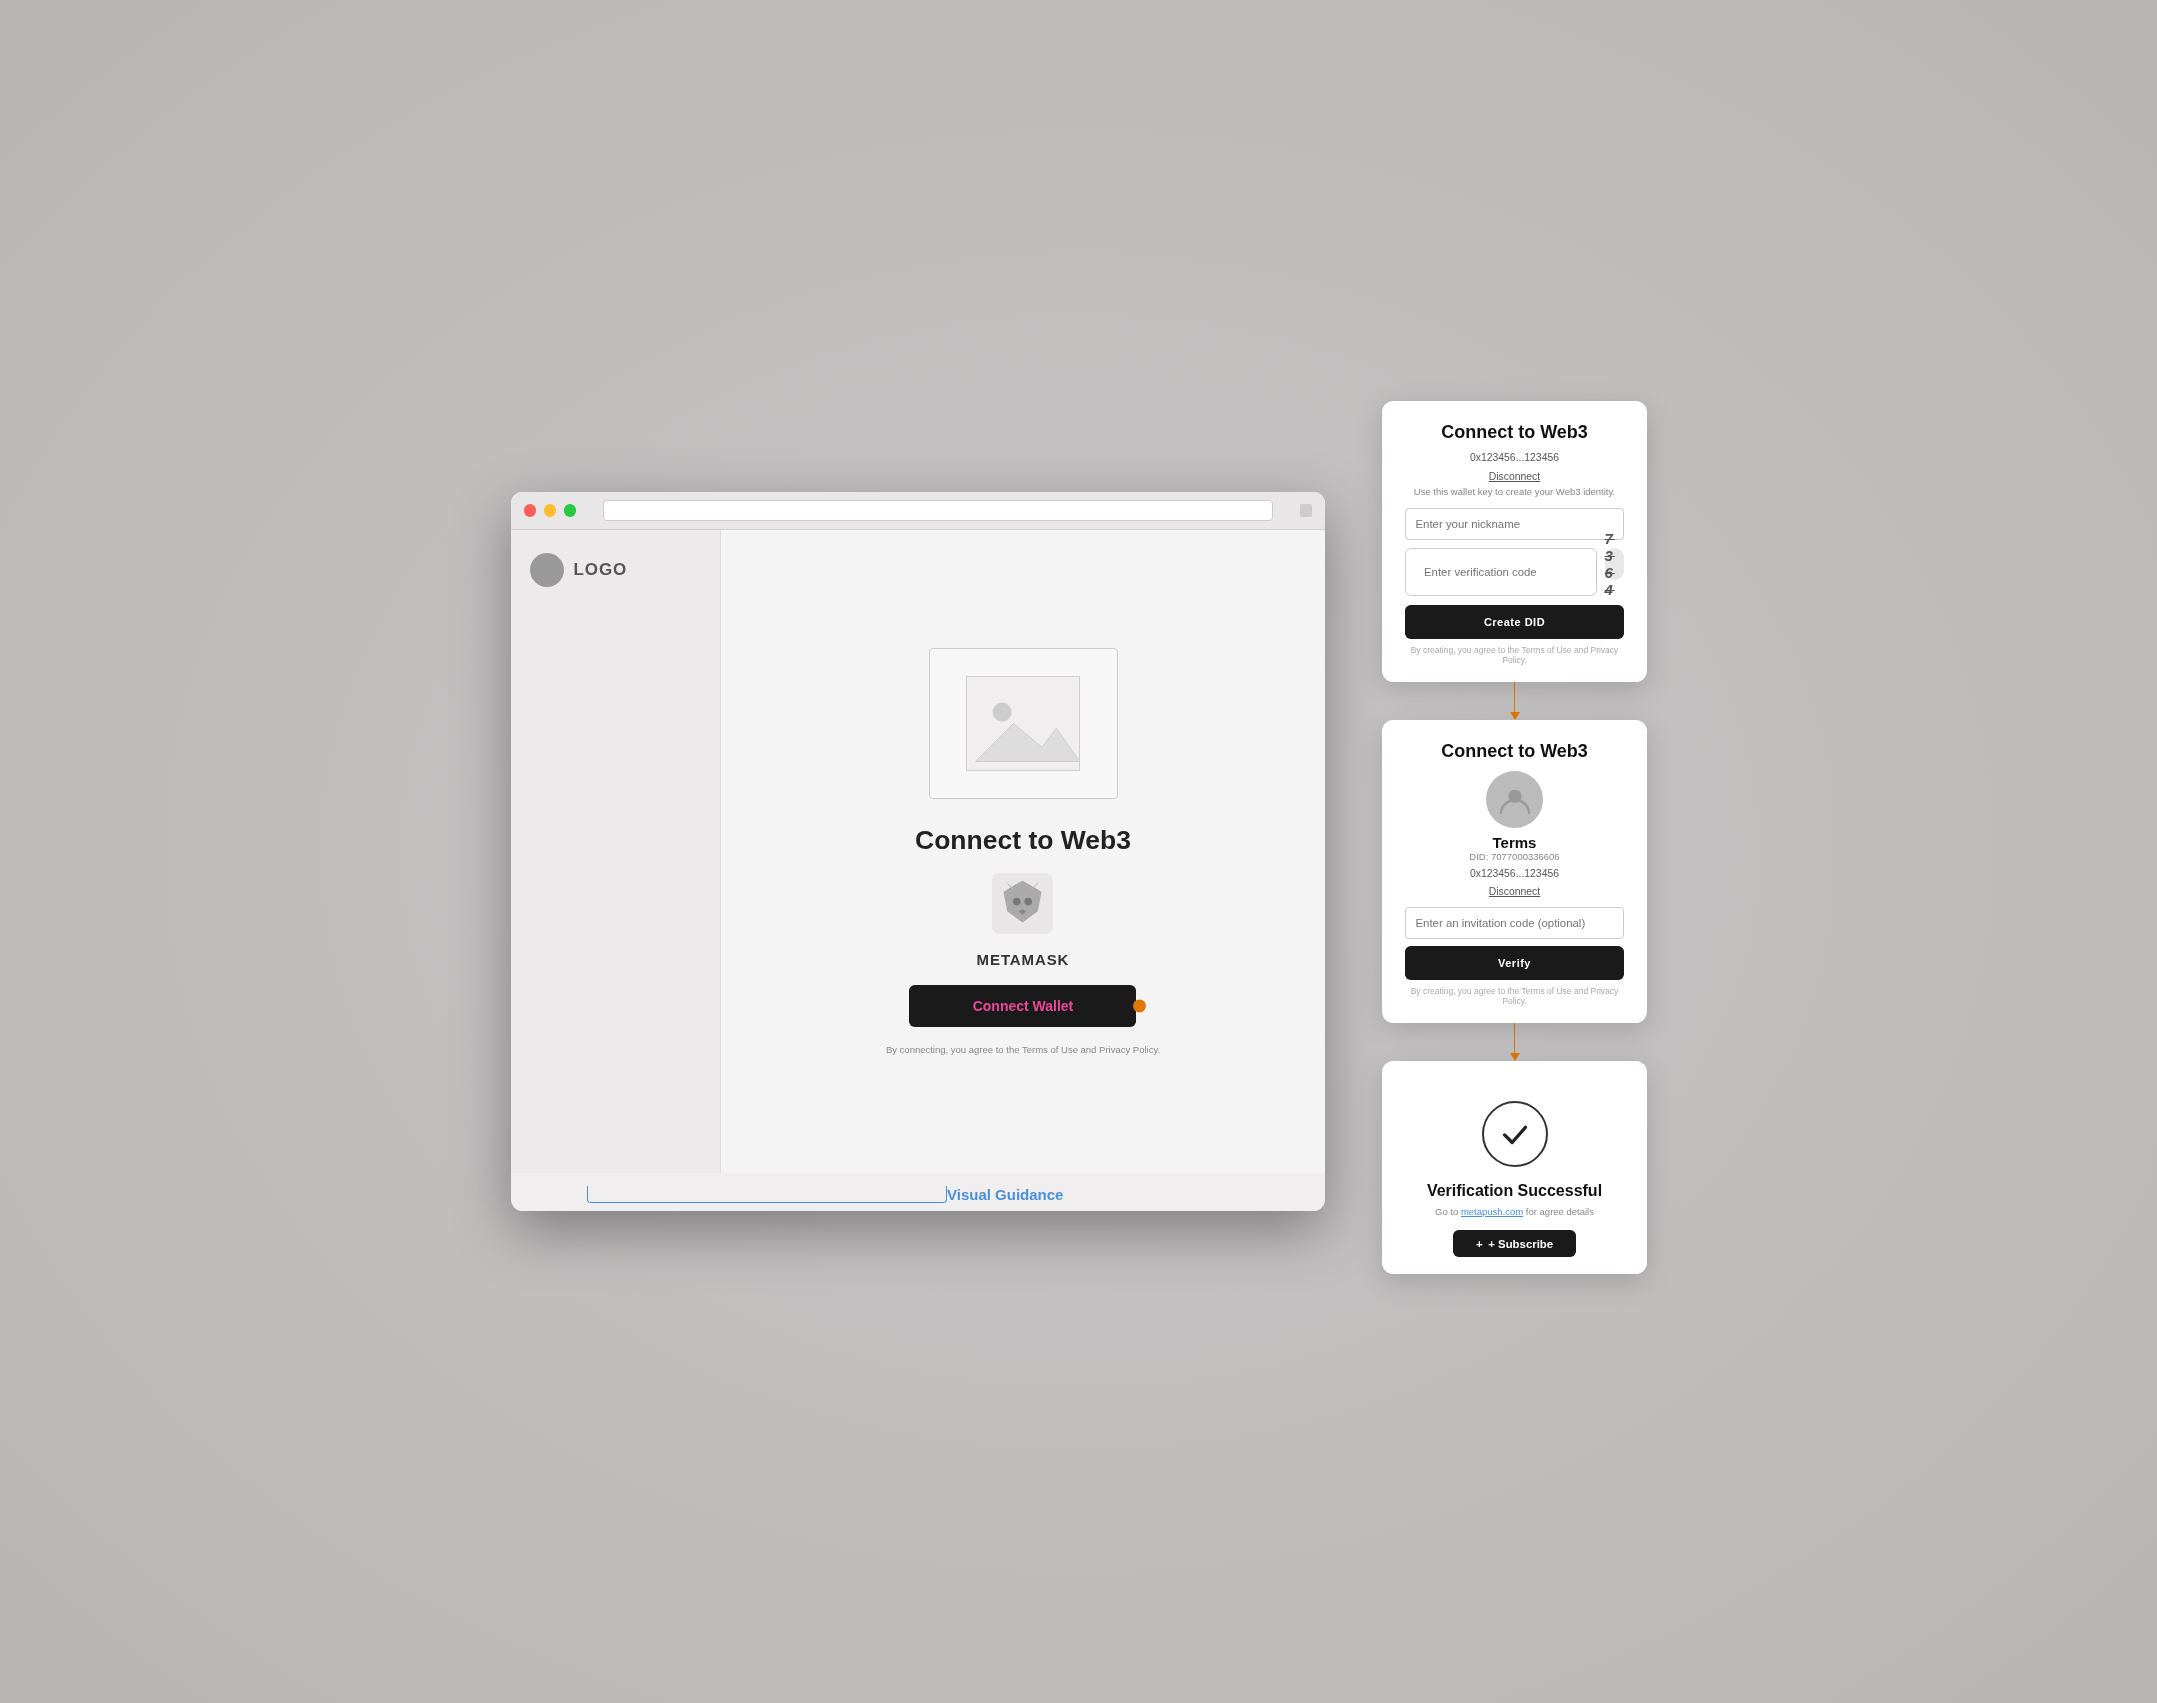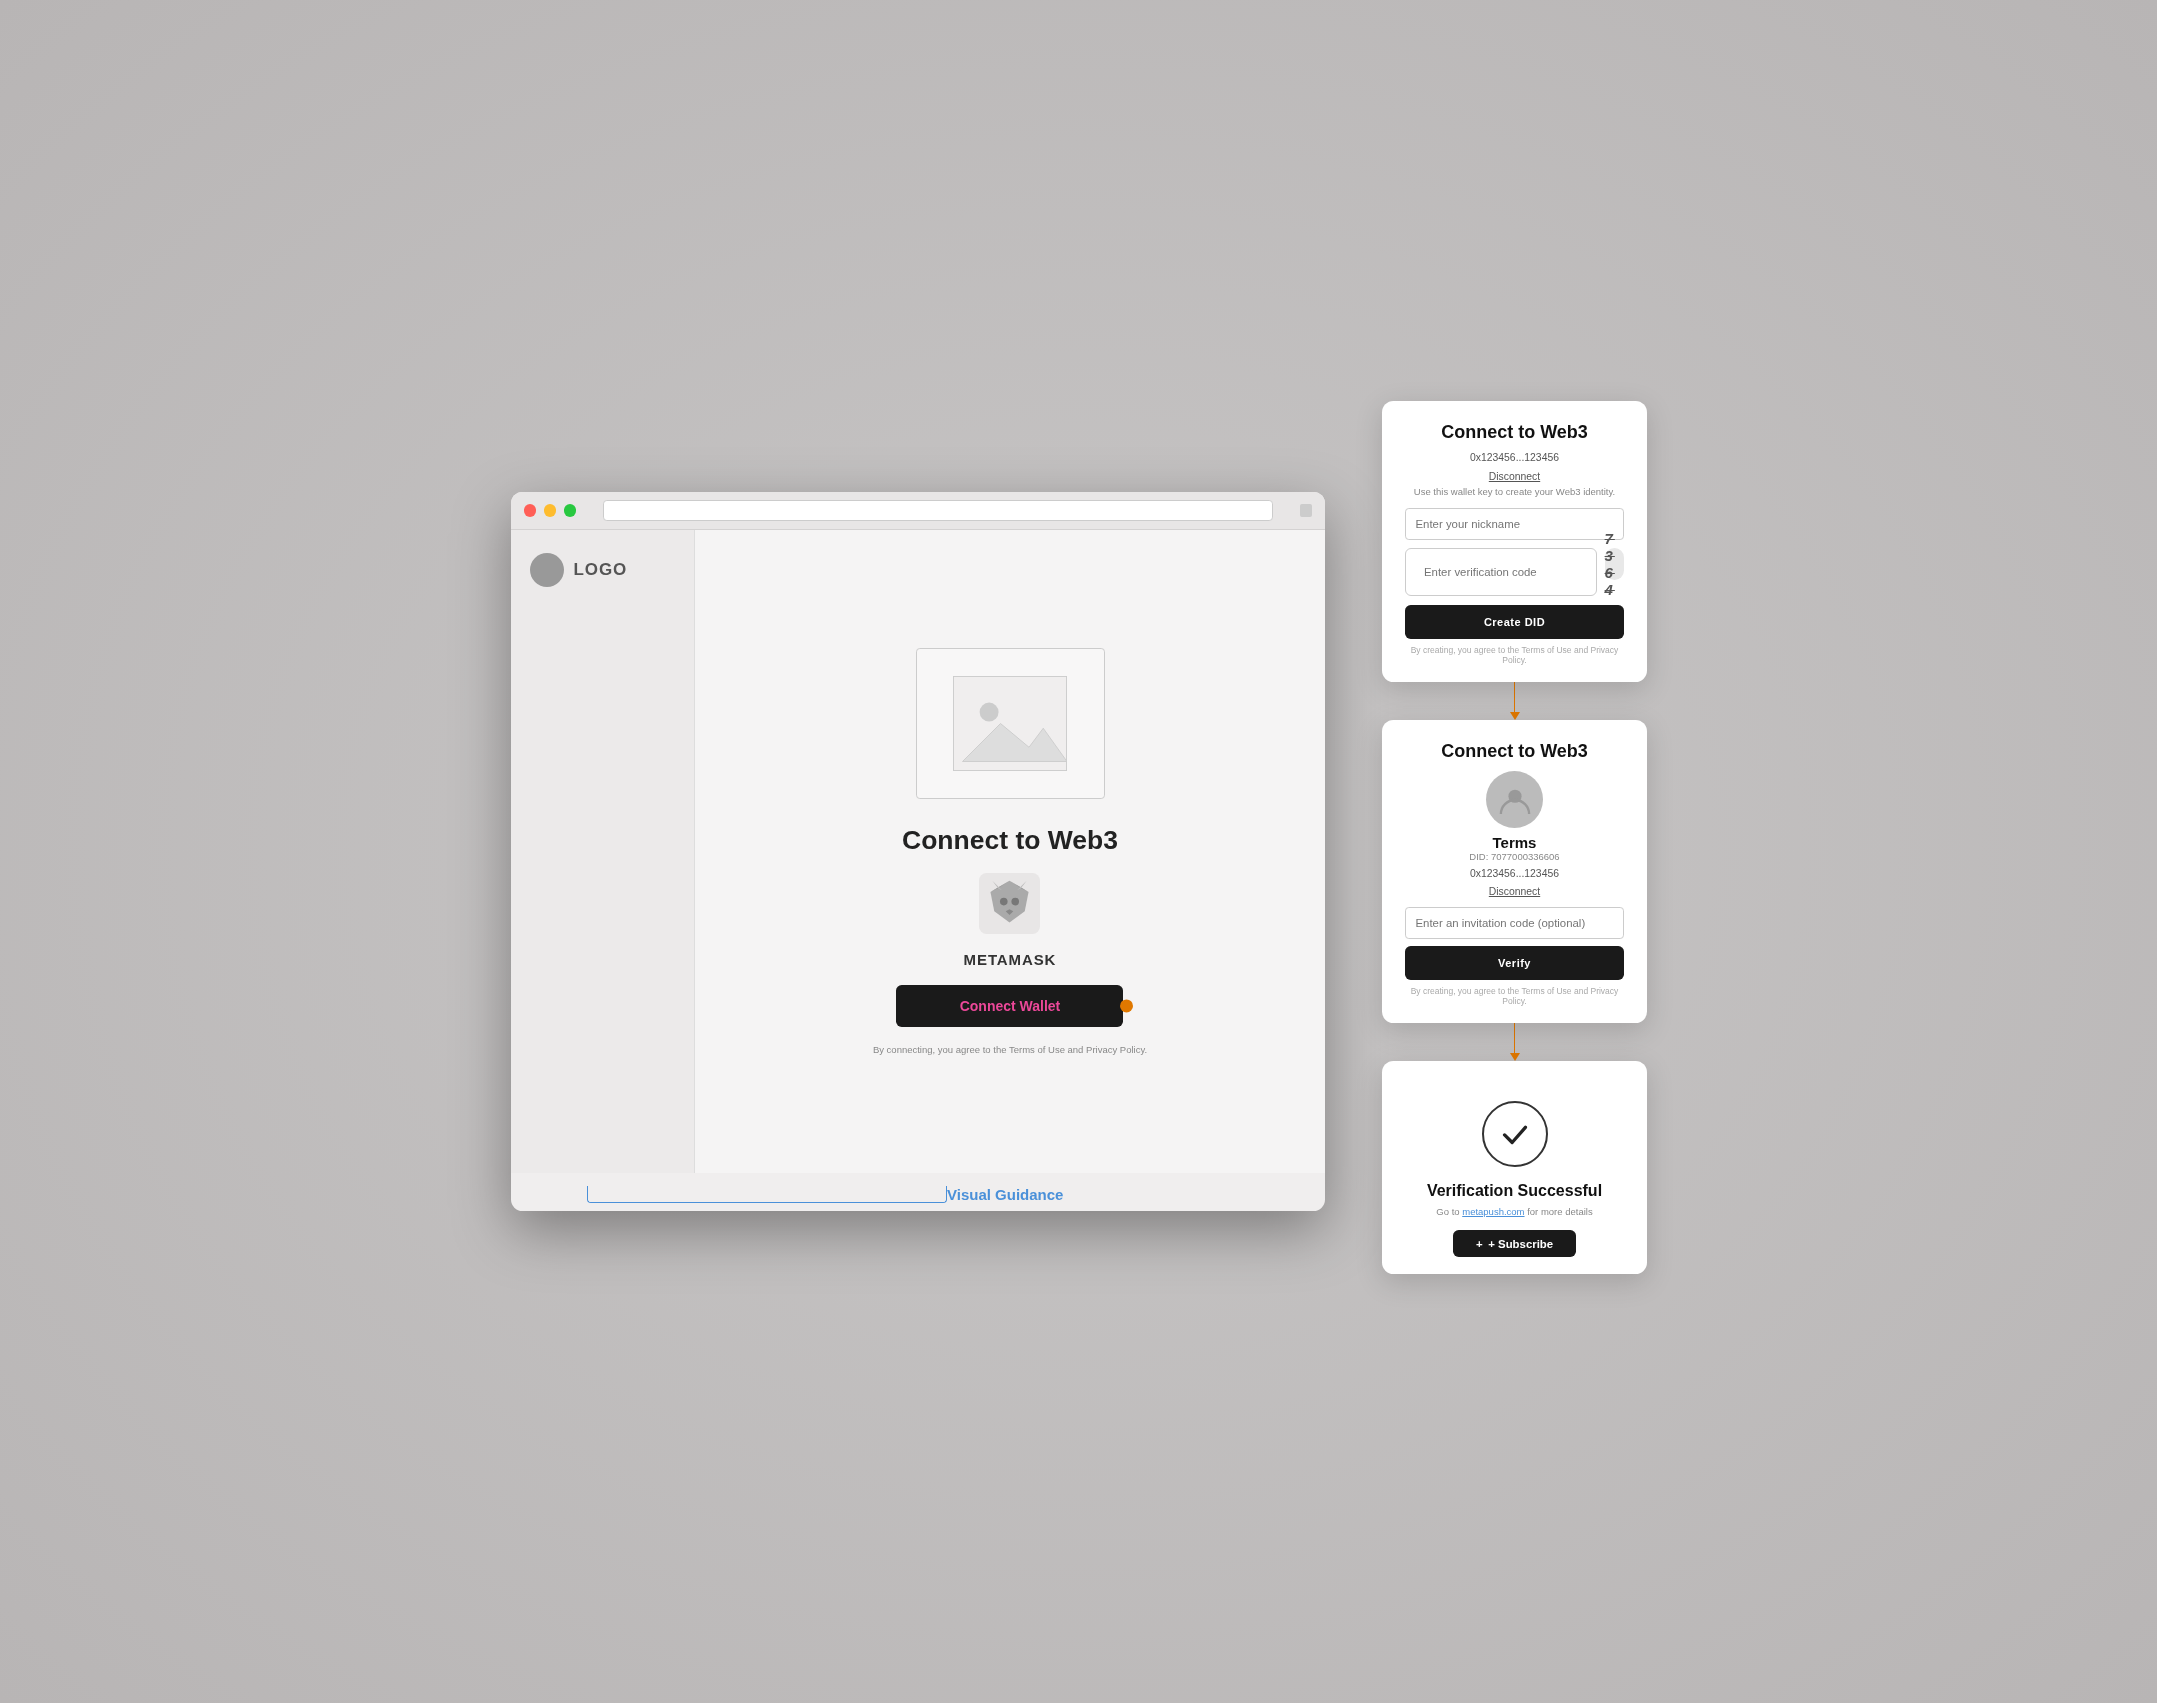--- a/index.html
+++ b/index.html
@@ -80,21 +80,21 @@
     }
 
     .browser-content {
       flex: 1;
       display: flex;
       background: #f5f4f4;
     }
 
     
     .browser-sidebar {
-      width: 184px;
+      width: 210px;
       background: #eceaea;
       border-right: 0.9px solid #ddd;
       padding: 23px 19px;
       display: flex;
       flex-direction: column;
       gap: 15px;
     }
 
     .logo-area {
       display: flex;
@@ -570,21 +570,21 @@
           </svg>
         </div>
 
         <div class="success-title">Verification Successful</div>
 
         <div class="success-subtitle">
           <span>Go to</span>
           <span> </span>
           <span class="success-link">metapush.com</span>
           <span> </span>
-          <span>for more details</span>
+          <span>for agree details</span>
         </div>
 
         <div style="display:flex; justify-content:center;">
           <button class="subscribe-btn">
             <span>+</span>
             <span>+ Subscribe</span>
           </button>
         </div>
       </div>
 

